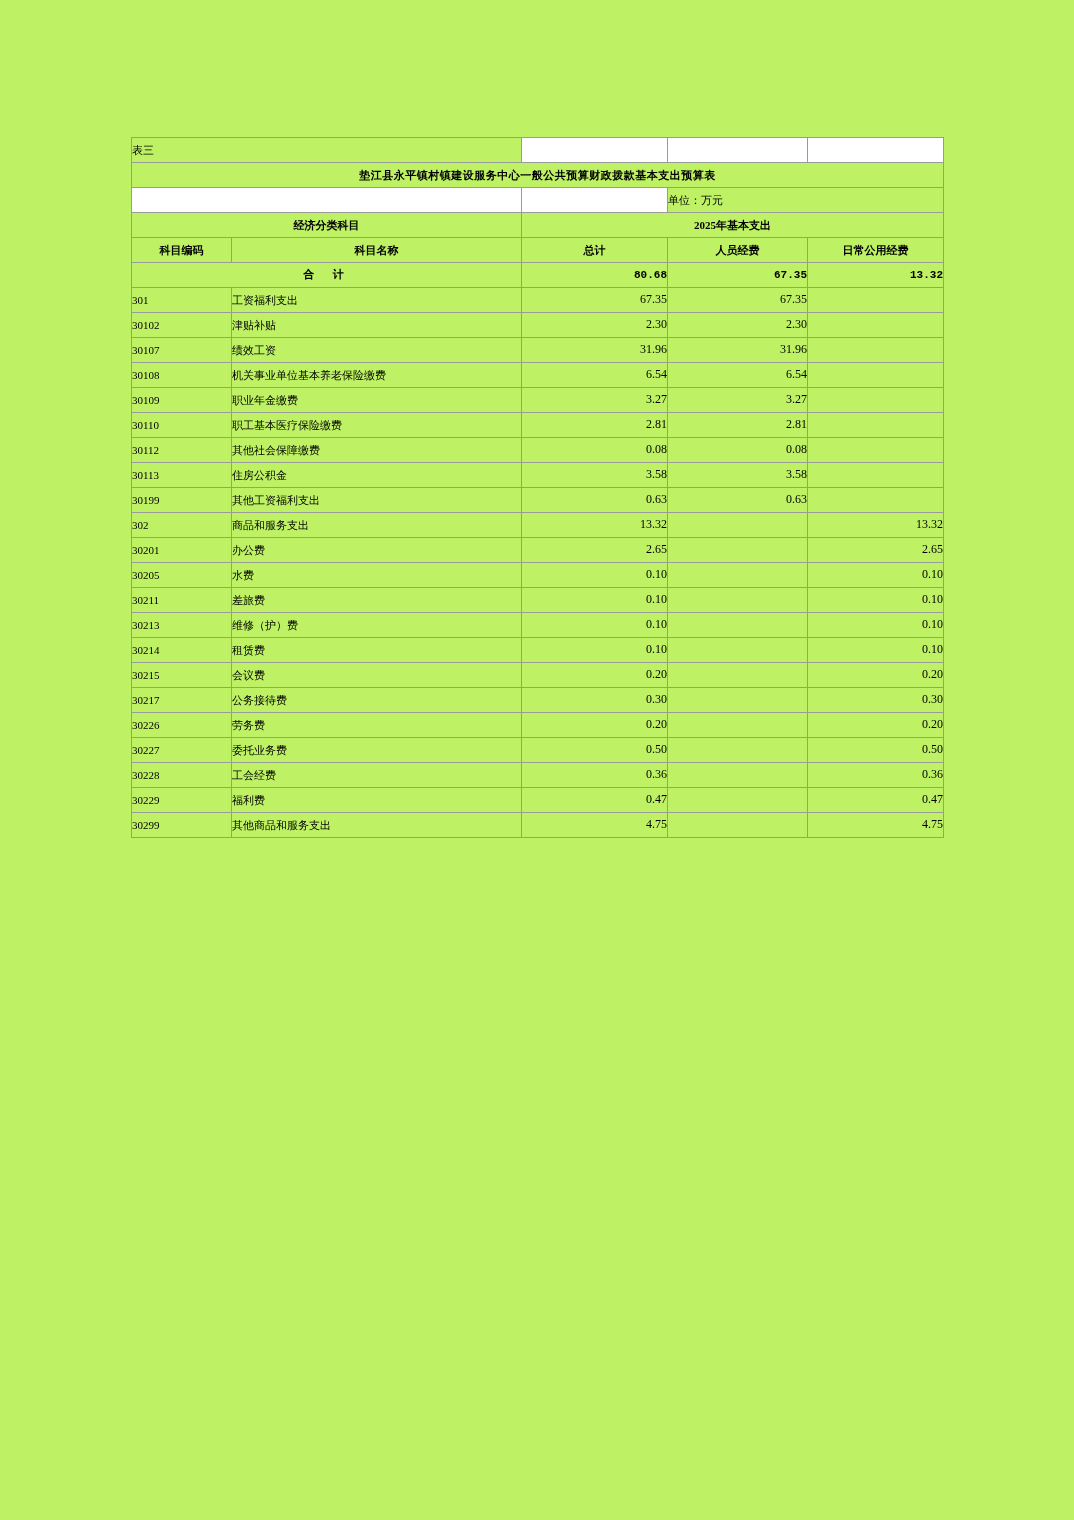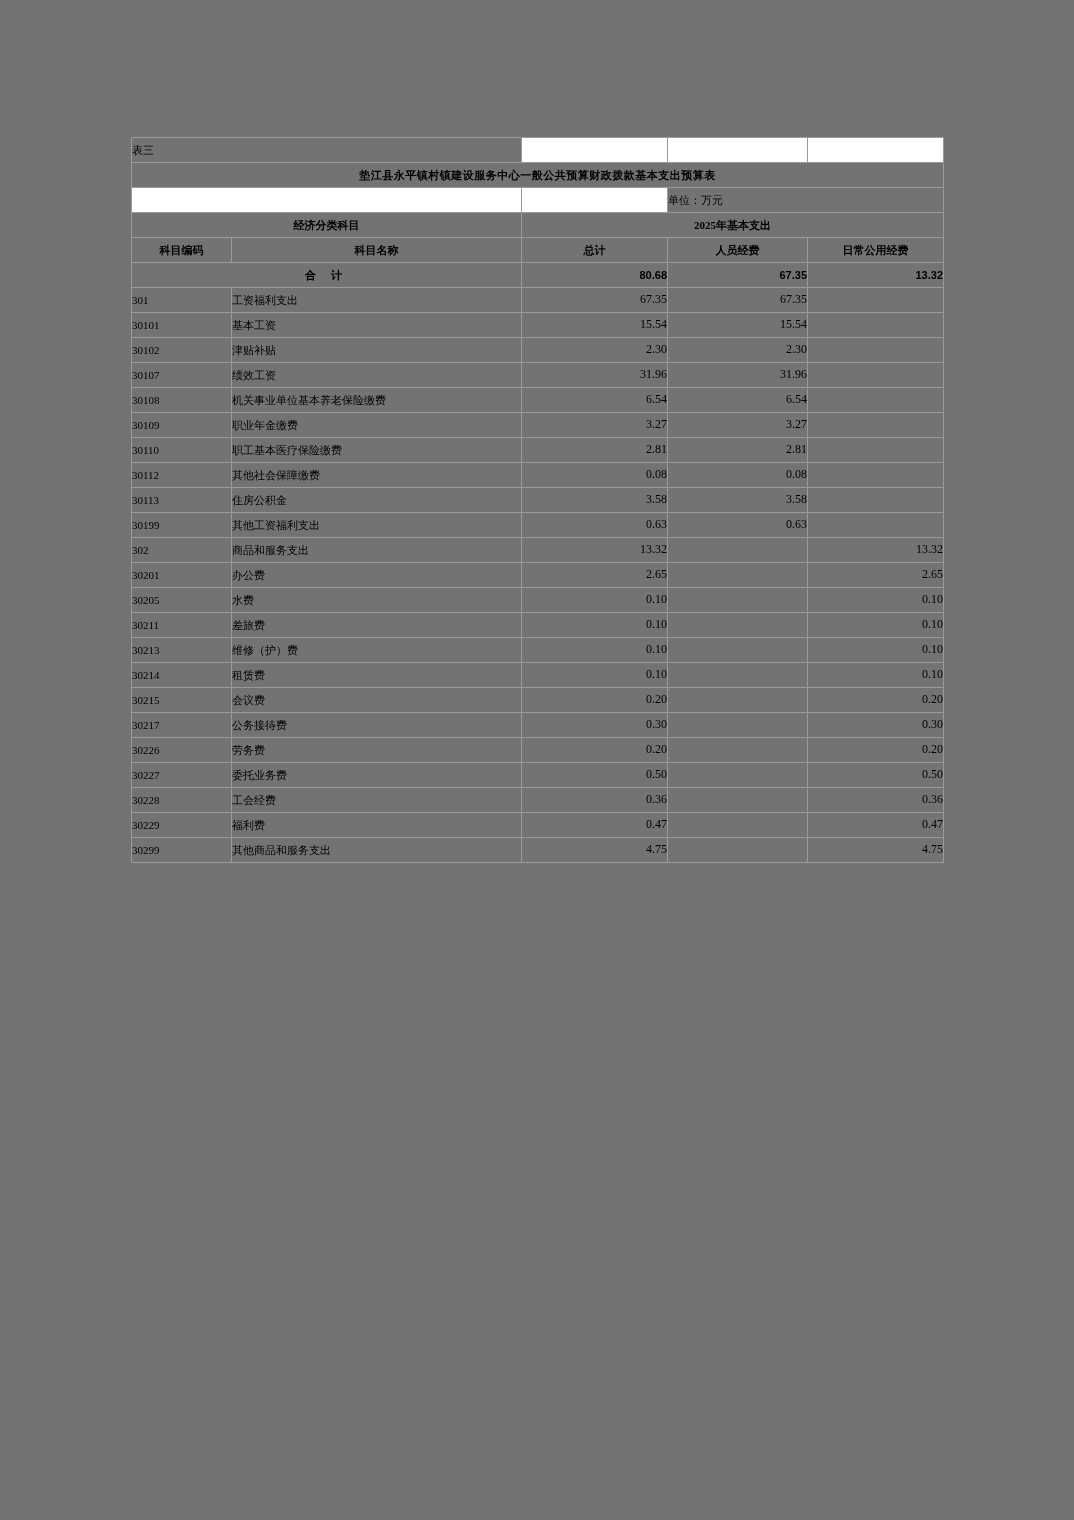--- a/index.html
+++ b/index.html
@@ -10,21 +10,21 @@
   body {
     width: 1074px;
     height: 1520px;
     font-family: "Liberation Sans", sans-serif;
     color: #000000;
   }
   .page {
     position: relative;
     width: 1074px;
     height: 1520px;
-    background: #737373;
+    background: #bef264;
   }
   .sheet {
     position: absolute;
     left: 131px;
     top: 137px;
     width: 812px;
   }
   table.grid {
     border-collapse: collapse;
     table-layout: fixed;
@@ -82,21 +82,21 @@
     height: 38px;
     text-align: center;
     font-size: 15px;
     font-weight: bold;
     font-family: "Liberation Serif", serif;
   }
   .total-row td {
     height: 27px;
     font-weight: bold;
     font-size: 13px;
-    font-family: Liberation Sans, sans-serif;
+    font-family: Liberation Mono, monospace;
   }
   .total-label {
     text-align: center;
     letter-spacing: 6px;
   }
   .num {
     text-align: right;
     padding-right: 6px;
     font-family: "Liberation Serif", serif;
   }
@@ -163,27 +163,20 @@
       </tbody>
       <tbody id="rows-body">
           <tr class="data-row">
             <td class="code">301</td>
             <td class="name">工资福利支出</td>
             <td class="num">67.35</td>
             <td class="num">67.35</td>
             <td class="num"></td>
           </tr>
           <tr class="data-row">
-            <td class="code">30101</td>
-            <td class="name">基本工资</td>
-            <td class="num">15.54</td>
-            <td class="num">15.54</td>
-            <td class="num"></td>
-          </tr>
-          <tr class="data-row">
             <td class="code">30102</td>
             <td class="name">津贴补贴</td>
             <td class="num">2.30</td>
             <td class="num">2.30</td>
             <td class="num"></td>
           </tr>
           <tr class="data-row">
             <td class="code">30107</td>
             <td class="name">绩效工资</td>
             <td class="num">31.96</td>

